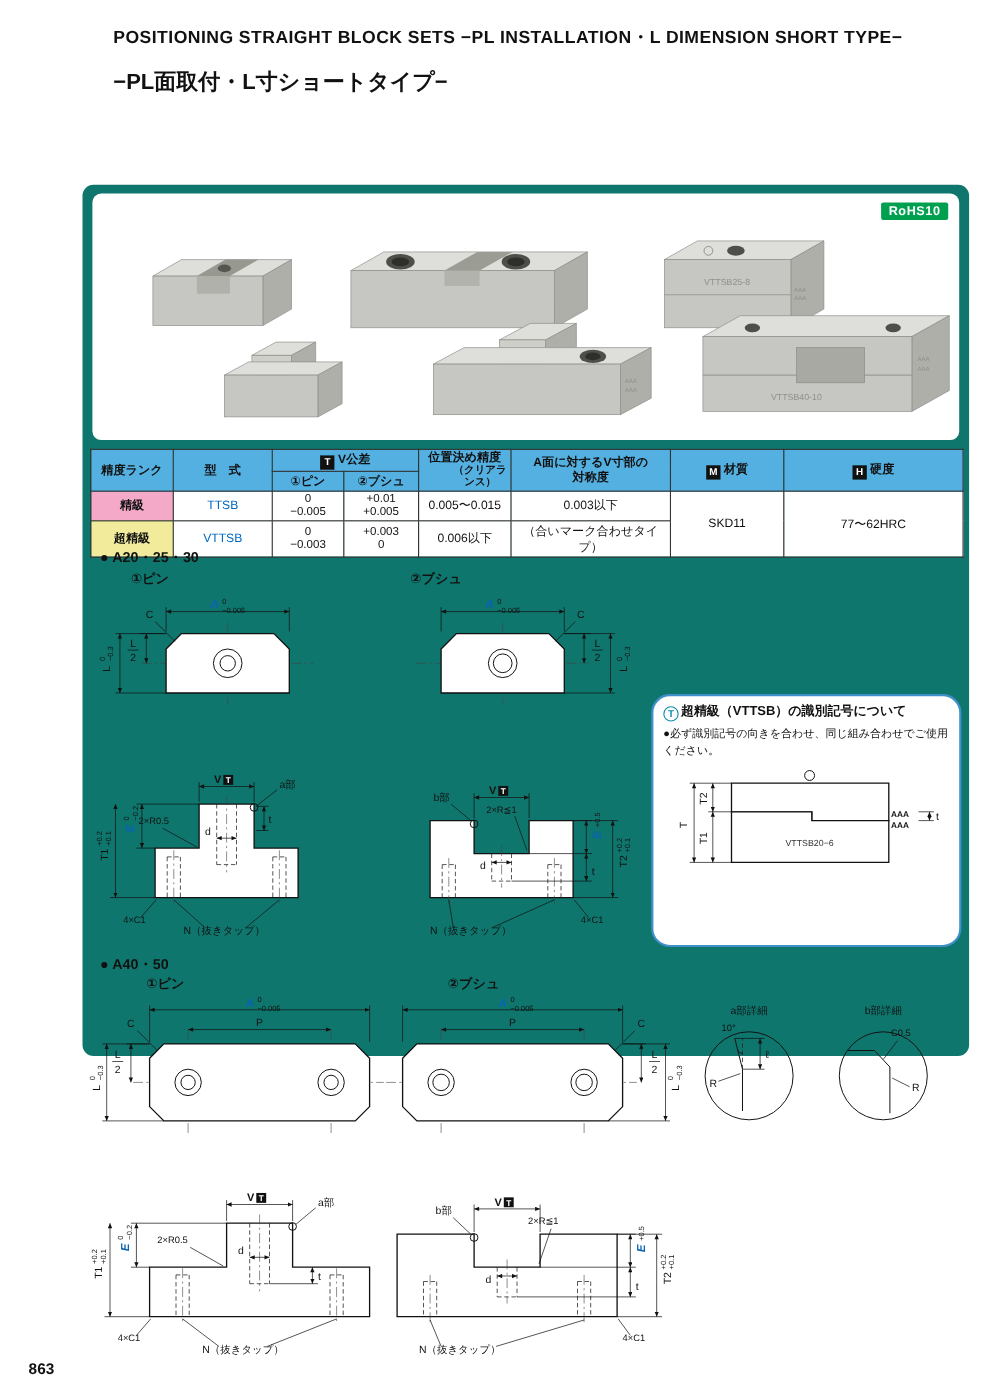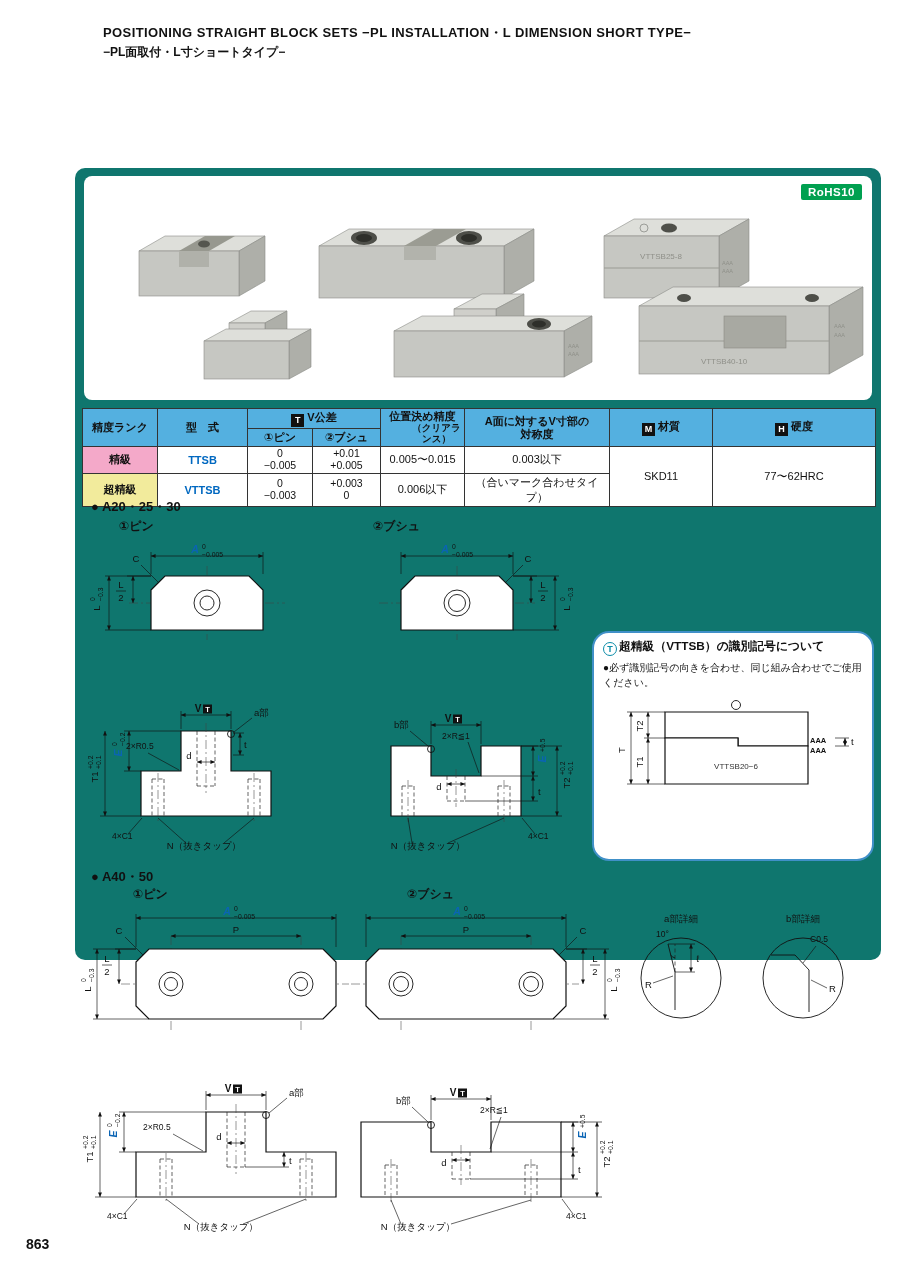--- a/index.html
+++ b/index.html
@@ -2,39 +2,39 @@
 <html><head>
 <meta charset="utf-8">
 <style>
   *{margin:0;padding:0;box-sizing:border-box;}
   html,body{background:#fff;}
   body{width:900px;height:1271px;position:relative;font-family:"Liberation Sans","DejaVu Sans",sans-serif;color:#111;}
   .page{position:absolute;inset:0;width:900px;height:1271px;background:#fff;overflow:hidden;}
 
   
   .hdr{position:absolute;left:103px;top:24px;}
-  .hdr .en{font-size:13px;font-weight:bold;letter-spacing:.4px;}
+  .hdr .en{font-size:16px;font-weight:bold;letter-spacing:.4px;}
   .hdr .jp{font-size:27px;font-weight:bold;letter-spacing:1px;margin-top:3px;}
-  .hdr .sub{font-size:12px;font-weight:bold;margin-top:2px;}
+  .hdr .sub{font-size:20px;font-weight:bold;margin-top:16px;}
 
   
   .wrap{position:absolute;left:75px;top:168px;width:806px;height:792px;background:#0f766e;border-radius:10px;}
 
   
   .photo{position:absolute;left:9px;top:8px;width:788px;height:224px;background:#fff;border-radius:8px;overflow:hidden;}
   .rohs{position:absolute;right:10px;top:8px;background:#00a050;color:#fff;font-weight:bold;font-size:11.5px;padding:2px 7px;border-radius:2px;letter-spacing:.5px;}
 
   
   .spec{position:absolute;left:7px;top:240px;border-collapse:collapse;table-layout:fixed;}
   .spec th,.spec td{border:1px solid #333;text-align:center;vertical-align:middle;font-size:11px;padding:1px 2px;background:#fff;}
   .spec th{background:#54b0e0;font-weight:bold;}
   .bx{display:inline-block;width:13px;height:13px;background:#111;color:#fff;font-size:9px;font-weight:bold;line-height:13px;text-align:center;margin-right:3px;vertical-align:-2px;}
   .rank1{background:#f4a9c9 !important;font-weight:bold;}
   .rank2{background:#f2eb9c !important;font-weight:bold;}
-  .model{color:#0068c0;font-weight:bold;font-size:12px;}
+  .model{color:#0068c0;font-weight:normal;font-size:12px;}
   .tol2 span{display:block;line-height:1.12;font-size:10.5px;}
   .two-line span{display:block;line-height:1.15;}
   .small{font-size:9.5px;margin-left:28px;}
 
   
   .sect{position:absolute;font-size:13px;font-weight:bold;}
   .plabel{position:absolute;font-size:12px;font-weight:bold;}
 
   
   .note{position:absolute;left:517px;top:463px;width:282px;height:230px;background:#fff;border:2px solid #4090c8;border-radius:17px;padding:6px 9px 4px 9px;}

